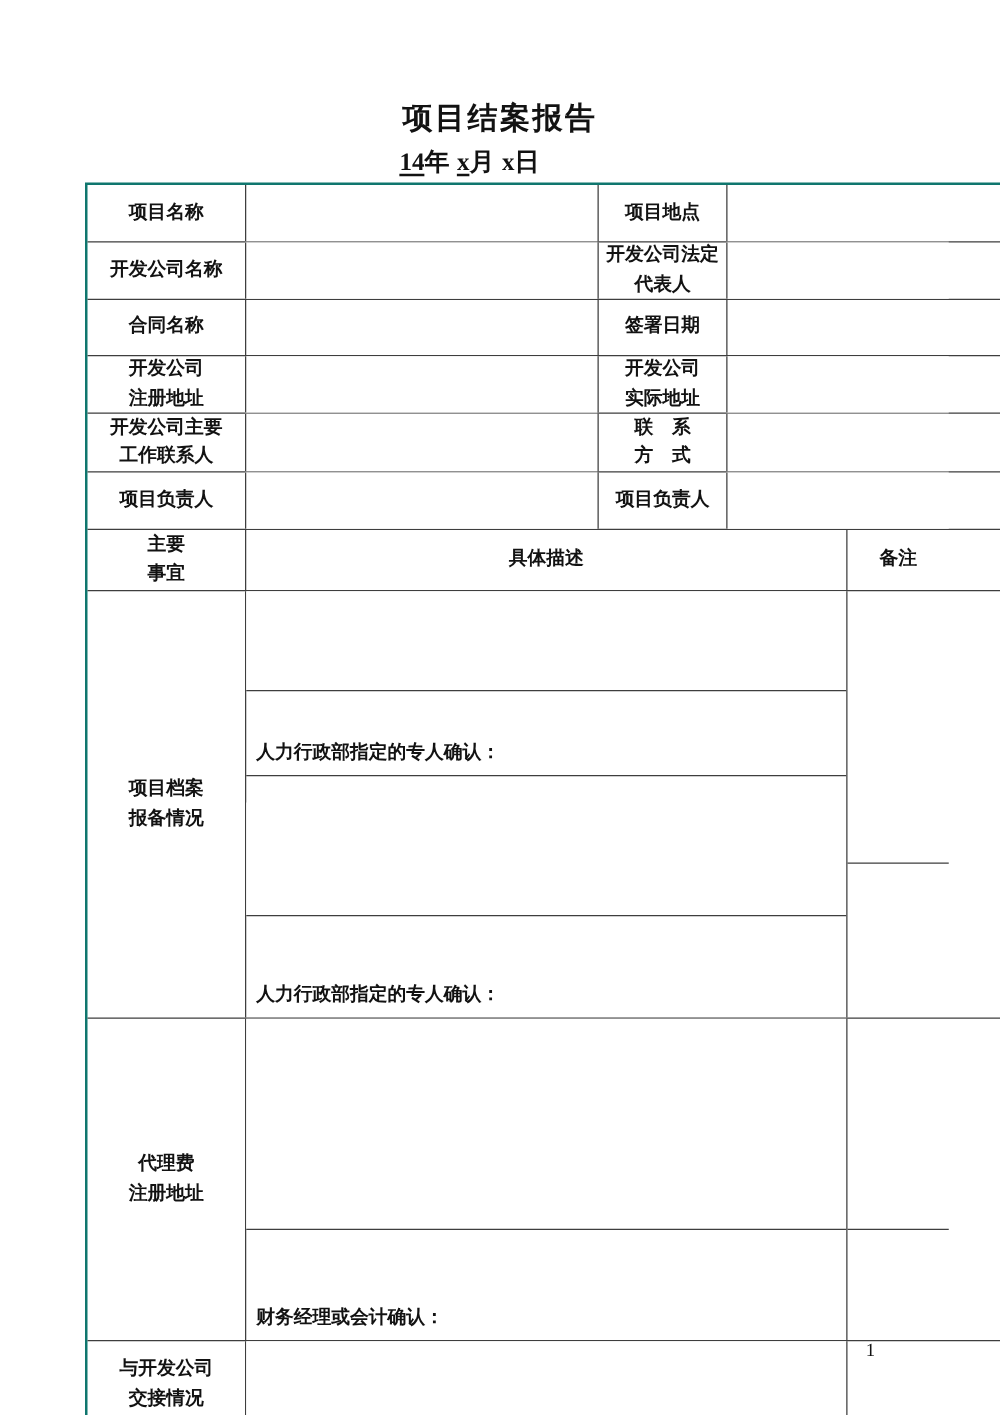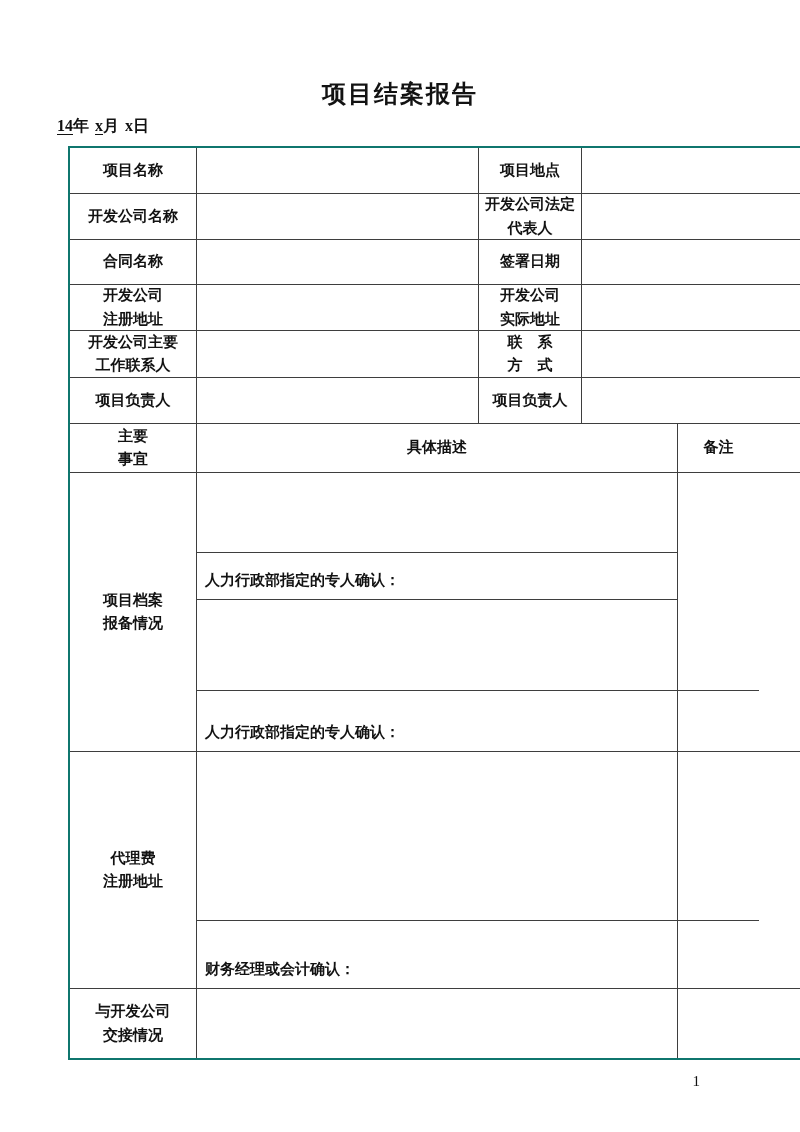--- a/index.html
+++ b/index.html
@@ -10,21 +10,21 @@
     color: #121212;
   }
   .page { position: relative; width: 800px; height: 1132px; background: #fff; overflow: hidden; }
 
   .doc-title {
     position: absolute; top: 78px; left: 0; width: 100%;
     text-align: center; font-size: 24px; font-weight: bold; letter-spacing: 2px;
   }
   .dateline {
     position: absolute; top: 116px; left: 57px; width: 689px;
-    text-align: left; padding-right: 52px; font-size: 16px; font-weight: bold;
+    text-align: center; padding-right: 52px; font-size: 20px; font-weight: bold;
   }
   .dateline .u { text-decoration: underline; text-underline-offset: 3px; }
   .dateline .gap { margin-left: 6px; }
 
   .doc-table {
     position: absolute; top: 146px; left: 68px; width: 786px;
     border: 2px solid #0f766e; font-size: 15px;
   }
   .row { display: flex; border-bottom: 1px solid #3e3e3e; }
   .c { border-left: 1px solid #3e3e3e; }
@@ -36,21 +36,21 @@
   }
   .val { background: #fff; }
 
   
   .w-l1 { width: 126px; } .w-v1 { width: 282px; } .w-l2 { width: 103px; } .w-v2 { width: 178px; }
   
   .w-sl { width: 126px; } .w-mid { width: 481px; } .w-rem { width: 82px; }
 
   .section { display: flex; border-bottom: 1px solid #3e3e3e; }
   .section.last { border-bottom: none; align-items: center; }
-  .sec-mid { display: flex; flex-direction: column; }
+  .sec-mid { display: flex; flex-direction: column; gap: 21px; }
   .sub { border-bottom: 1px solid #3e3e3e; }
   .sub:last-child { border-bottom: none; }
   .rem-col { display: flex; flex-direction: column; }
   .rem-cell { border-bottom: 1px solid #3e3e3e; }
   .rem-cell:last-child { border-bottom: none; }
   .confirm {
     display: flex; align-items: flex-end;
     padding: 0 6px 9px 8px; font-weight: bold;
   }
   .page-number {

